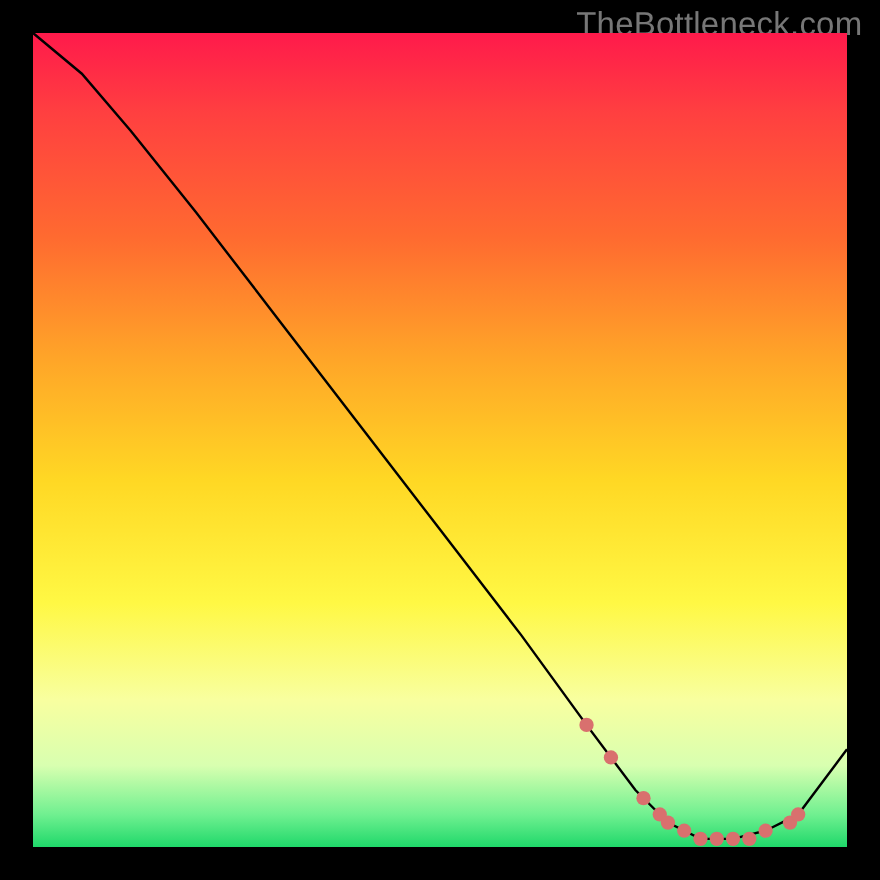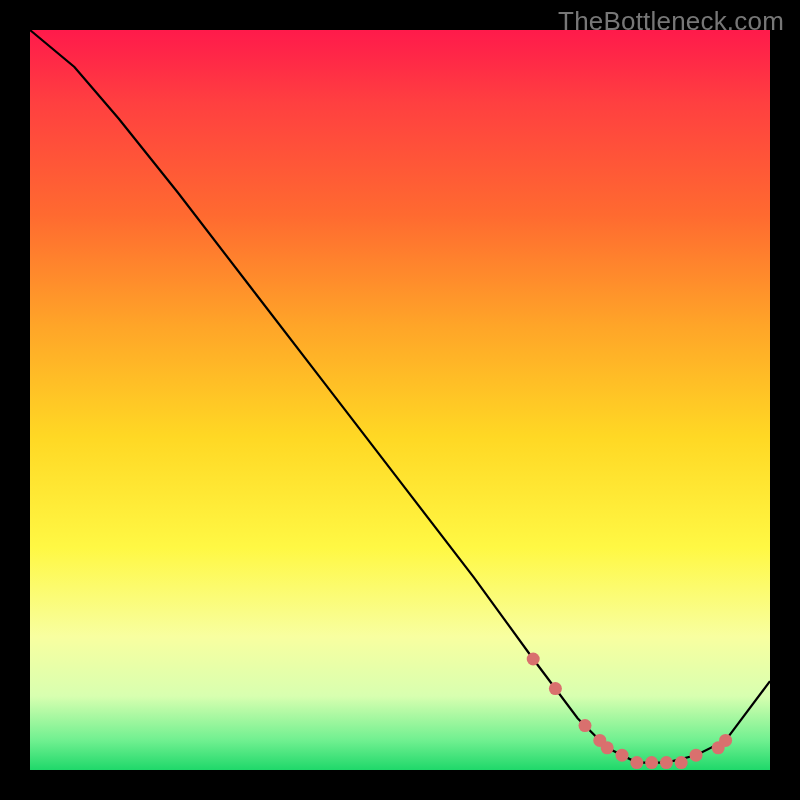--- a/index.html
+++ b/index.html
@@ -35,21 +35,21 @@
       #d8ffb0 90%,
       #70f090 96%,
       #1fd86a 100%
     );
   }
   .watermark {
     position: absolute;
     top: 6px;
     right: 16px;
     color: #777;
-    font-size: 26px;
+    font-size: 30px;
     font-weight: 500;
     letter-spacing: 0.2px;
     user-select: none;
   }
   svg.curve {
     position: absolute;
     left: 0;
     top: 0;
     width: 740px;
     height: 740px;

